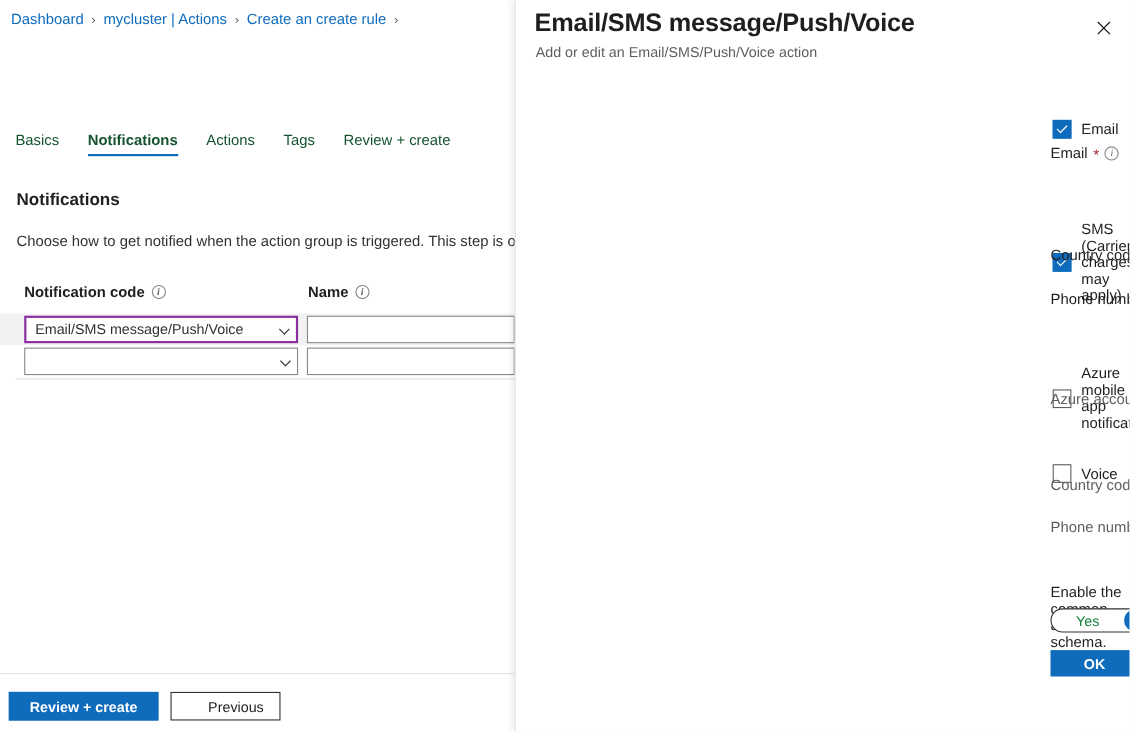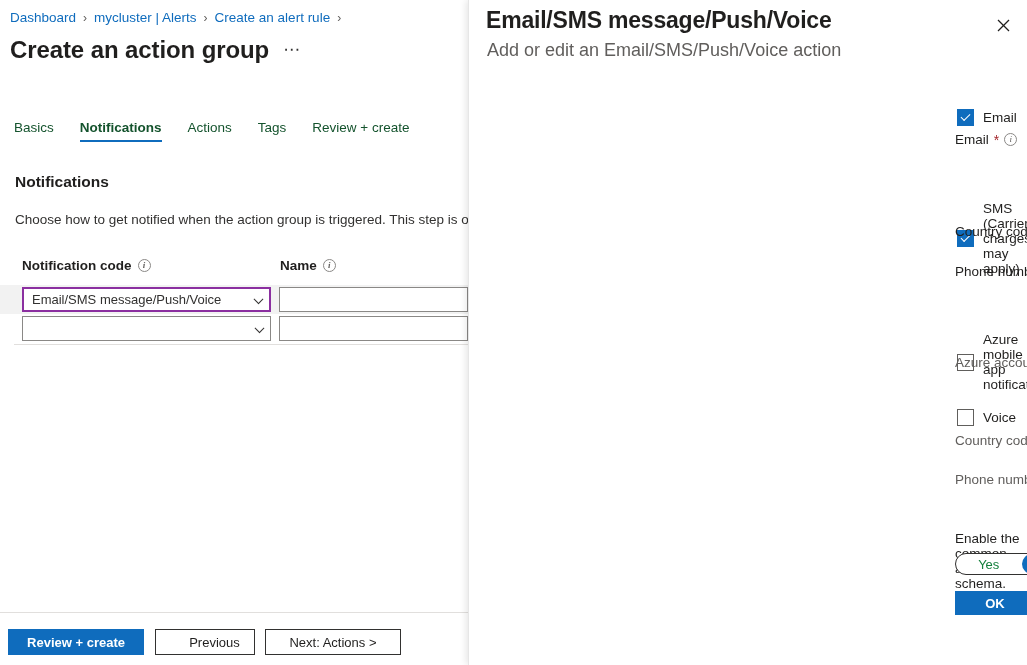--- a/index.html
+++ b/index.html
@@ -125,21 +125,21 @@
   
   #flyout {
     position: absolute; left: 468px; top: 0;
     width: 559px; height: 665px;
     background: #ffffff;
     border-left: 1px solid #e6e6e6;
     box-shadow: -2px 0 7px rgba(0,0,0,0.10);
     overflow: hidden;
   }
   #flyout-title { position: absolute; left: 17px; top: 7px; font-size: 23px; font-weight: 600; color: #201f1e; letter-spacing: -0.2px; }
-  #flyout-subtitle { position: absolute; left: 18px; top: 40px; font-size: 18px; color: #605e5c; }
+  #flyout-subtitle { position: absolute; left: 18px; top: 40px; font-size: 13px; color: #605e5c; }
   #flyout-close {
     position: absolute; right: 11px; top: 12px;
     width: 26px; height: 26px; display: flex; align-items: center; justify-content: center;
     cursor: pointer;
   }
 
   
   .cbx-row { position: absolute; display: flex; align-items: center; gap: 9px; cursor: pointer; }
   .cbx {
     width: 17px; height: 17px; flex: none;
@@ -184,30 +184,26 @@
 </head>
 <body>
 
 <div id="root">
 
   <div id="left-blade">
 
     <div id="breadcrumb">
       <span class="crumb">Dashboard</span>
       <span class="crumb-sep">›</span>
-      <span class="crumb">mycluster | Alerts</span>
+      <span class="crumb">mycluster | Actions</span>
       <span class="crumb-sep">›</span>
-      <span class="crumb">Create an alert rule</span>
+      <span class="crumb">Create an create rule</span>
       <span class="crumb-sep">›</span>
     </div>
 
-    <div id="page-title-row">
-      <div id="page-title">Create an action group</div>
-      <div id="title-ellipsis">⋯</div>
-    </div>
 
     <div id="tabs">
       <div class="tab">Basics</div>
       <div class="tab active">Notifications</div>
       <div class="tab">Actions</div>
       <div class="tab">Tags</div>
       <div class="tab">Review + create</div>
     </div>
 
     <div id="section-heading">Notifications</div>
@@ -241,21 +237,20 @@
         <span></span>
       </div>
     </div>
 
     <div id="notif-row-sep"></div>
 
     <div id="footer-sep"></div>
     <div id="footer">
       <div class="btn btn-primary" id="btn-review-create">Review + create</div>
       <div class="btn btn-secondary" id="btn-previous">Previous</div>
-      <div class="btn btn-secondary" id="btn-next-actions">Next: Actions &gt;</div>
     </div>
   </div>
 
   <div id="flyout">
 
     <div id="flyout-title">Email/SMS message/Push/Voice</div>
     <div id="flyout-subtitle">Add or edit an Email/SMS/Push/Voice action</div>
     <div id="flyout-close">
       <svg width="13" height="13" viewBox="0 0 13 13">
         <line x1="1" y1="1" x2="12" y2="12" stroke="#201f1e" stroke-width="1.2"></line>
@@ -293,21 +288,21 @@
 
     <div class="cbx-row" style="left:488px; top:332px;">
       <span class="cbx off"></span>
       <span class="cbx-label">Azure mobile app notification</span>
     </div>
     <div class="fld-label dim" style="left:486px; top:355px;">
       <span>Azure account email</span>
 
     </div>
 
-    <div class="cbx-row" style="left:488px; top:409px;">
+    <div class="cbx-row" style="left:488px; top:422px;">
       <span class="cbx off"></span>
       <span class="cbx-label">Voice</span>
     </div>
     <div class="fld-label dim" style="left:486px; top:433px;">
       <span>Country code</span>
 
     </div>
 
     <div class="fld-label dim" style="left:486px; top:472px;">
       <span>Phone number</span>

